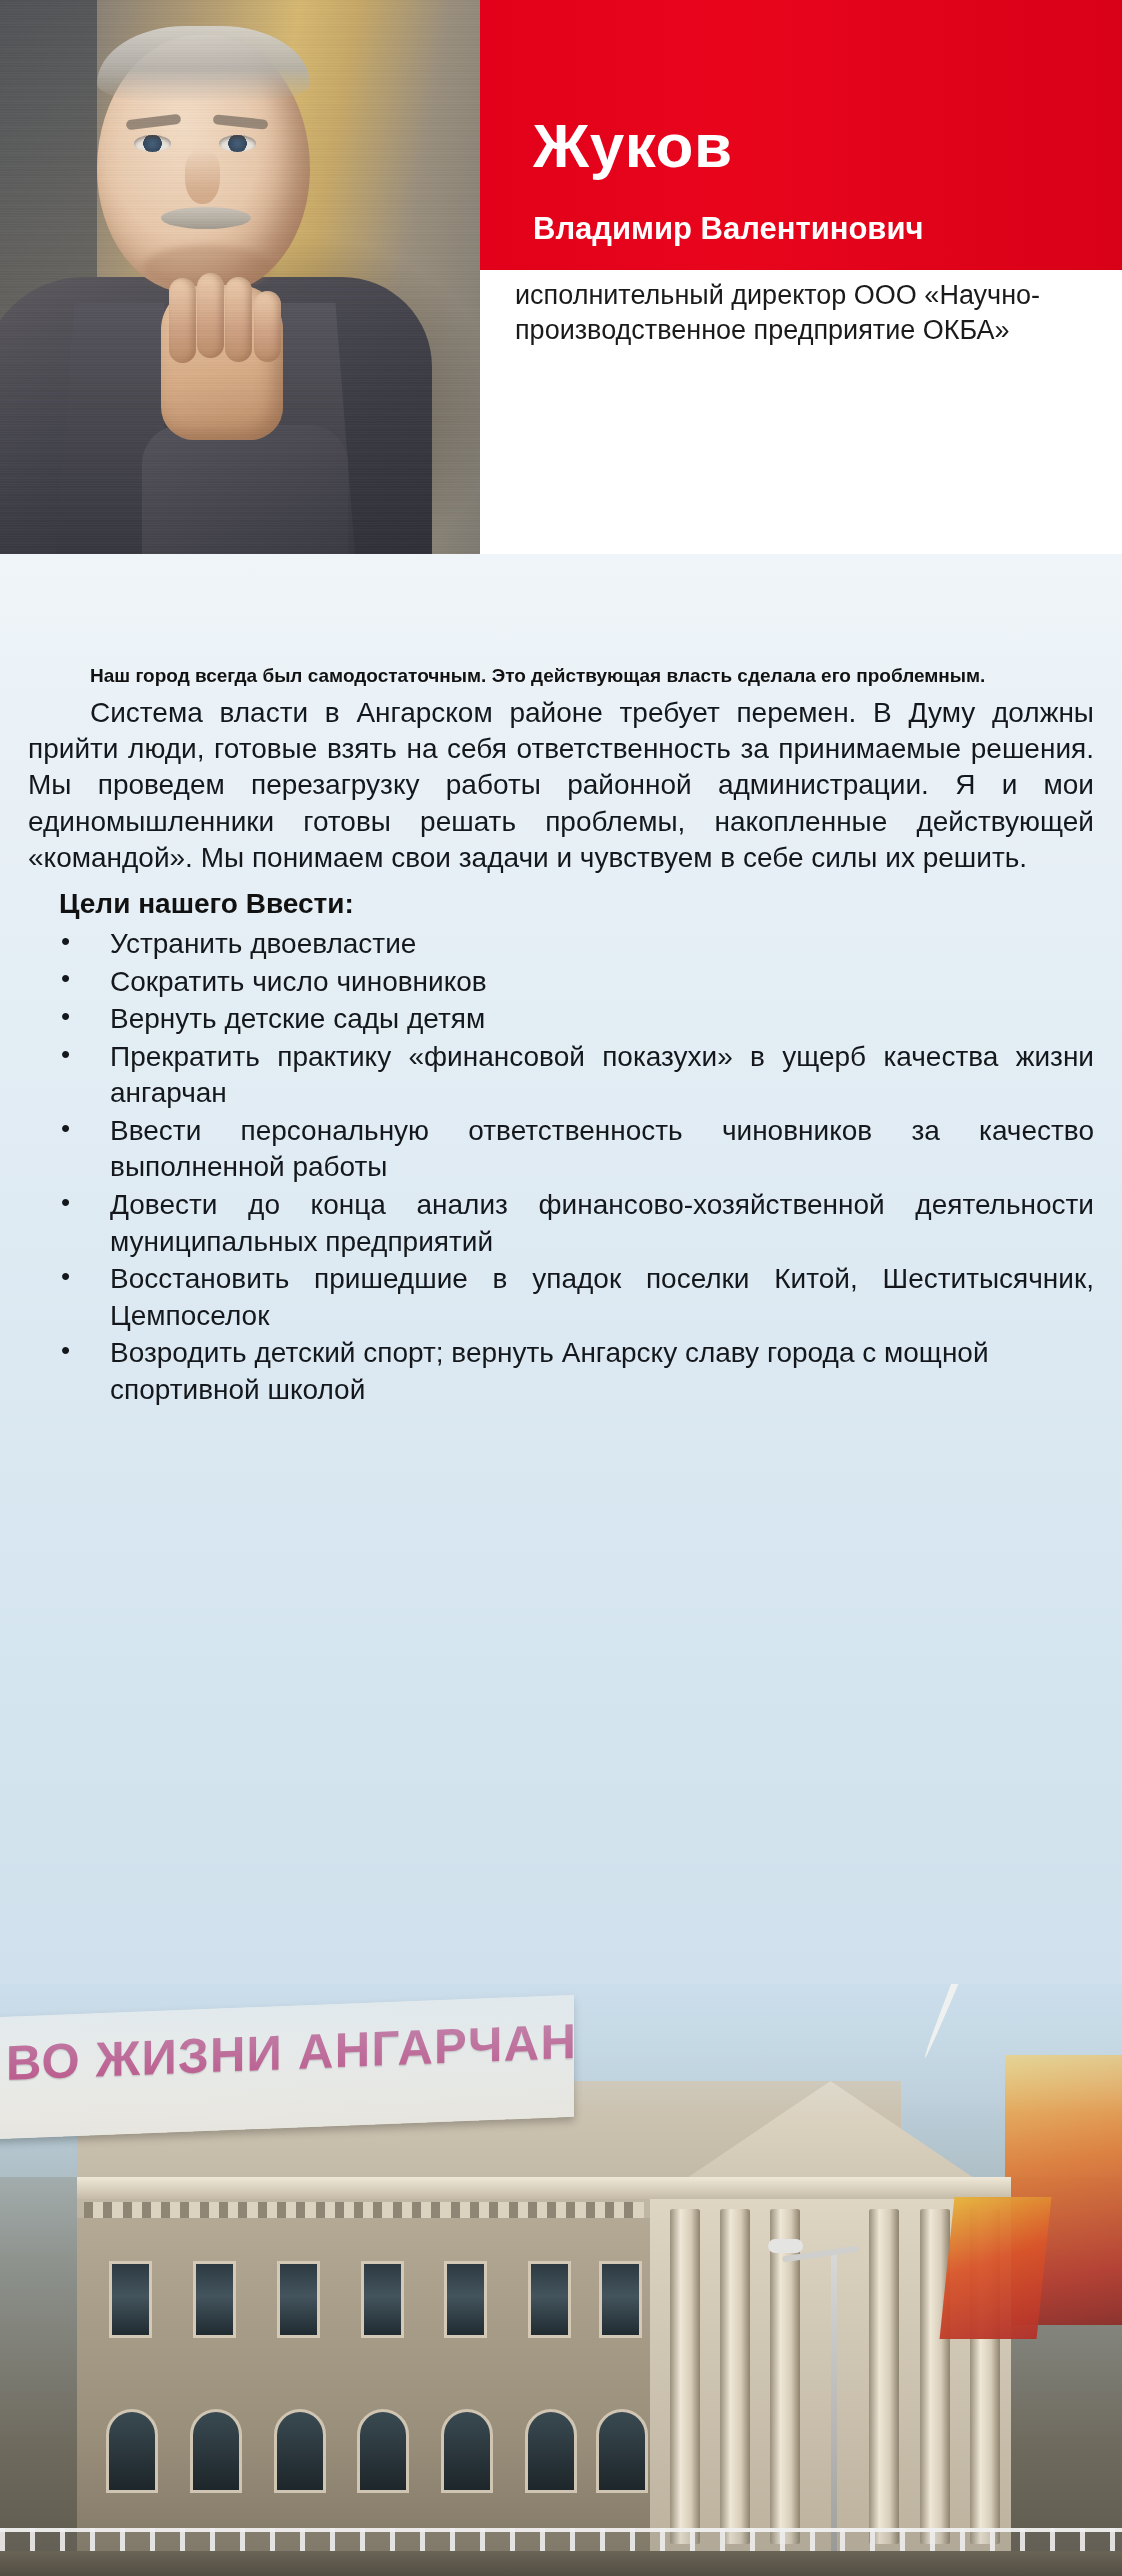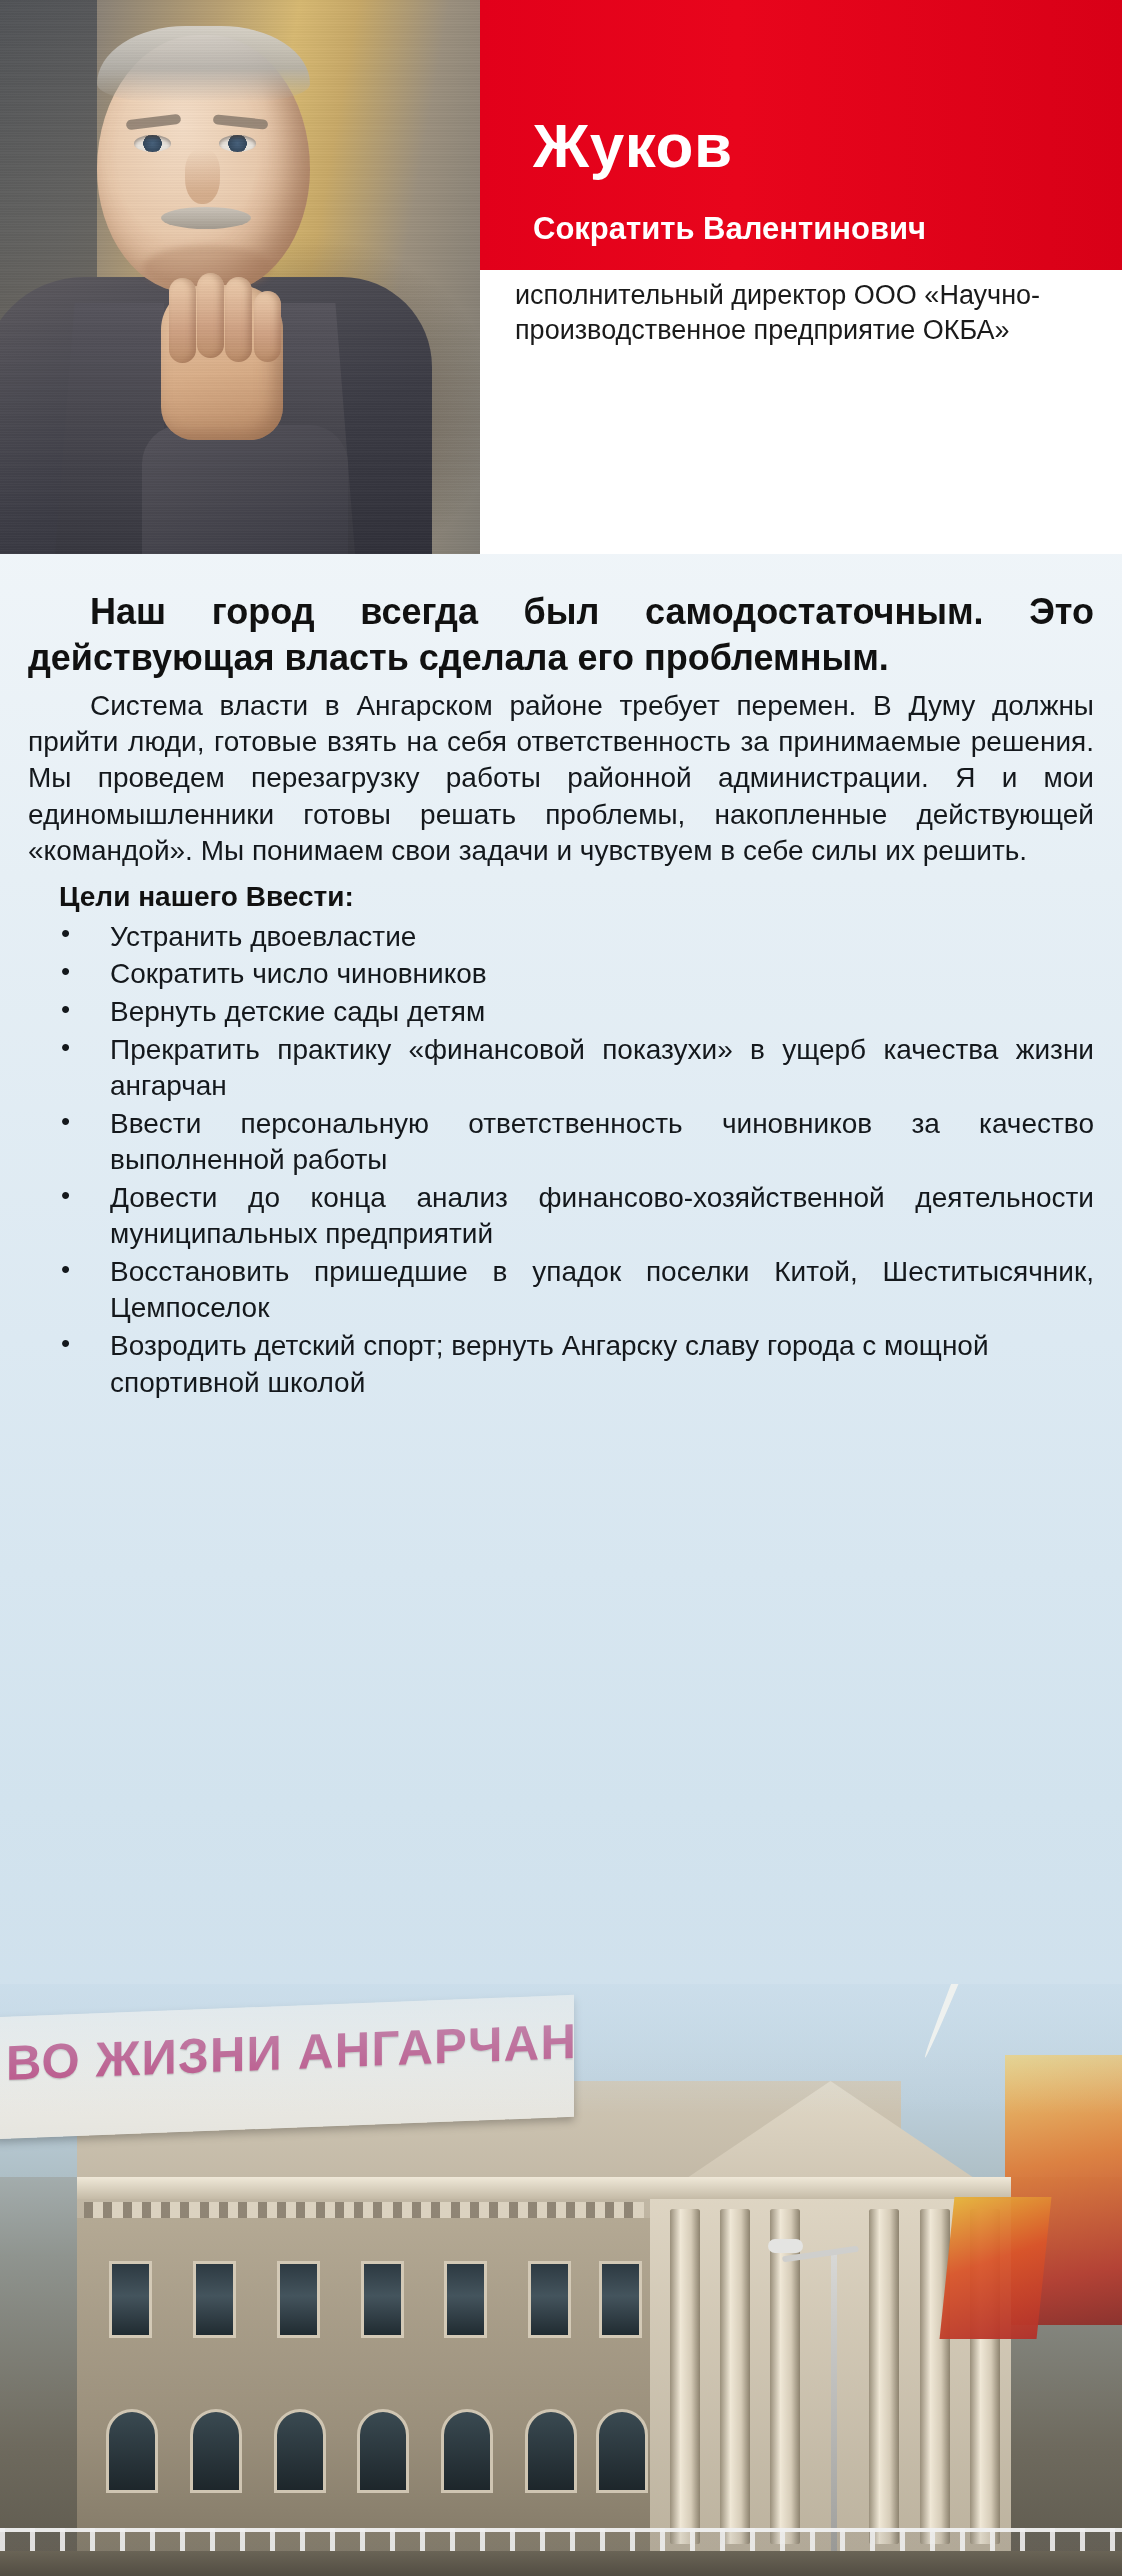--- a/index.html
+++ b/index.html
@@ -232,22 +232,22 @@
   
   .content {
     position: absolute;
     left: 0;
     top: 554px;
     width: 1122px;
     padding: 0 28px;
     box-sizing: border-box;
   }
   .lead {
-    margin: 35px 0 0 0;
-    font-size: 36px;
+    margin: 110px 0 0 0;
+    font-size: 19px;
     line-height: 1.28;
     font-weight: bold;
     color: #111;
     text-align: justify;
     text-indent: 62px;
     font-family: "Liberation Sans", sans-serif;
   }
   .para {
     margin: 6.4px 0 0 0;
     font-size: 28px;
@@ -476,21 +476,21 @@
       <div class="hand"></div>
       <div class="finger f1"></div>
       <div class="finger f2"></div>
       <div class="finger f3"></div>
       <div class="finger f4"></div>
       <div class="grain"></div>
     </div>
 
     <div class="nameplate">
       <div class="surname">Жуков</div>
-      <div class="patronymic">Сократить Валентинович</div>
+      <div class="patronymic">Владимир Валентинович</div>
     </div>
 
     <div class="position">исполнительный директор ООО «Научно-производственное предприятие ОКБА»</div>
   </div>
 
   <div class="content">
     <p class="lead">Наш город всегда был самодостаточным. Это действующая власть сделала его проблемным.</p>
     <p class="para">Система власти в Ангарском районе требует перемен. В Думу должны прийти люди, готовые взять на себя ответственность за принимаемые решения. Мы проведем перезагрузку работы районной администрации. Я и мои единомышленники готовы решать проблемы, накопленные действующей «командой». Мы понимаем свои задачи и чувствуем в себе силы их решить.</p>
     <p class="goals-title">Цели нашего Ввести:</p>
     <ul class="goals">

